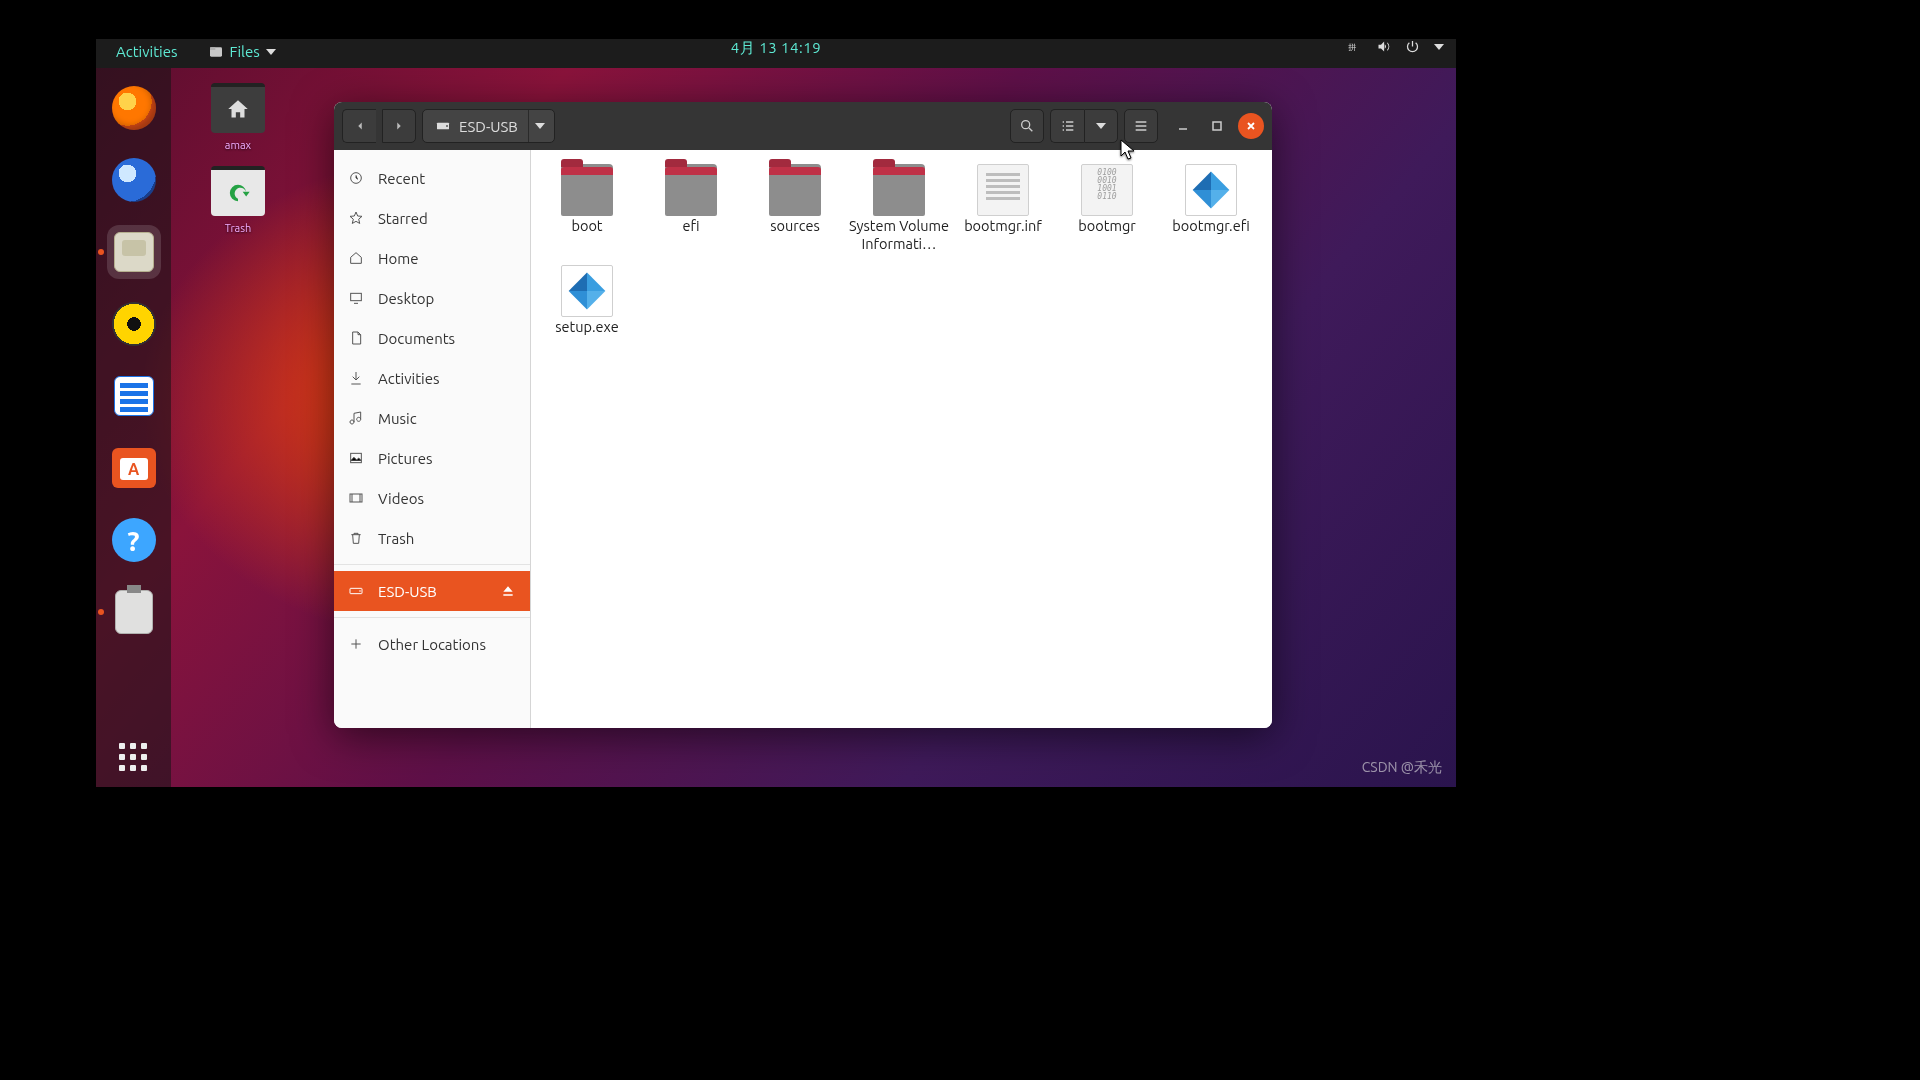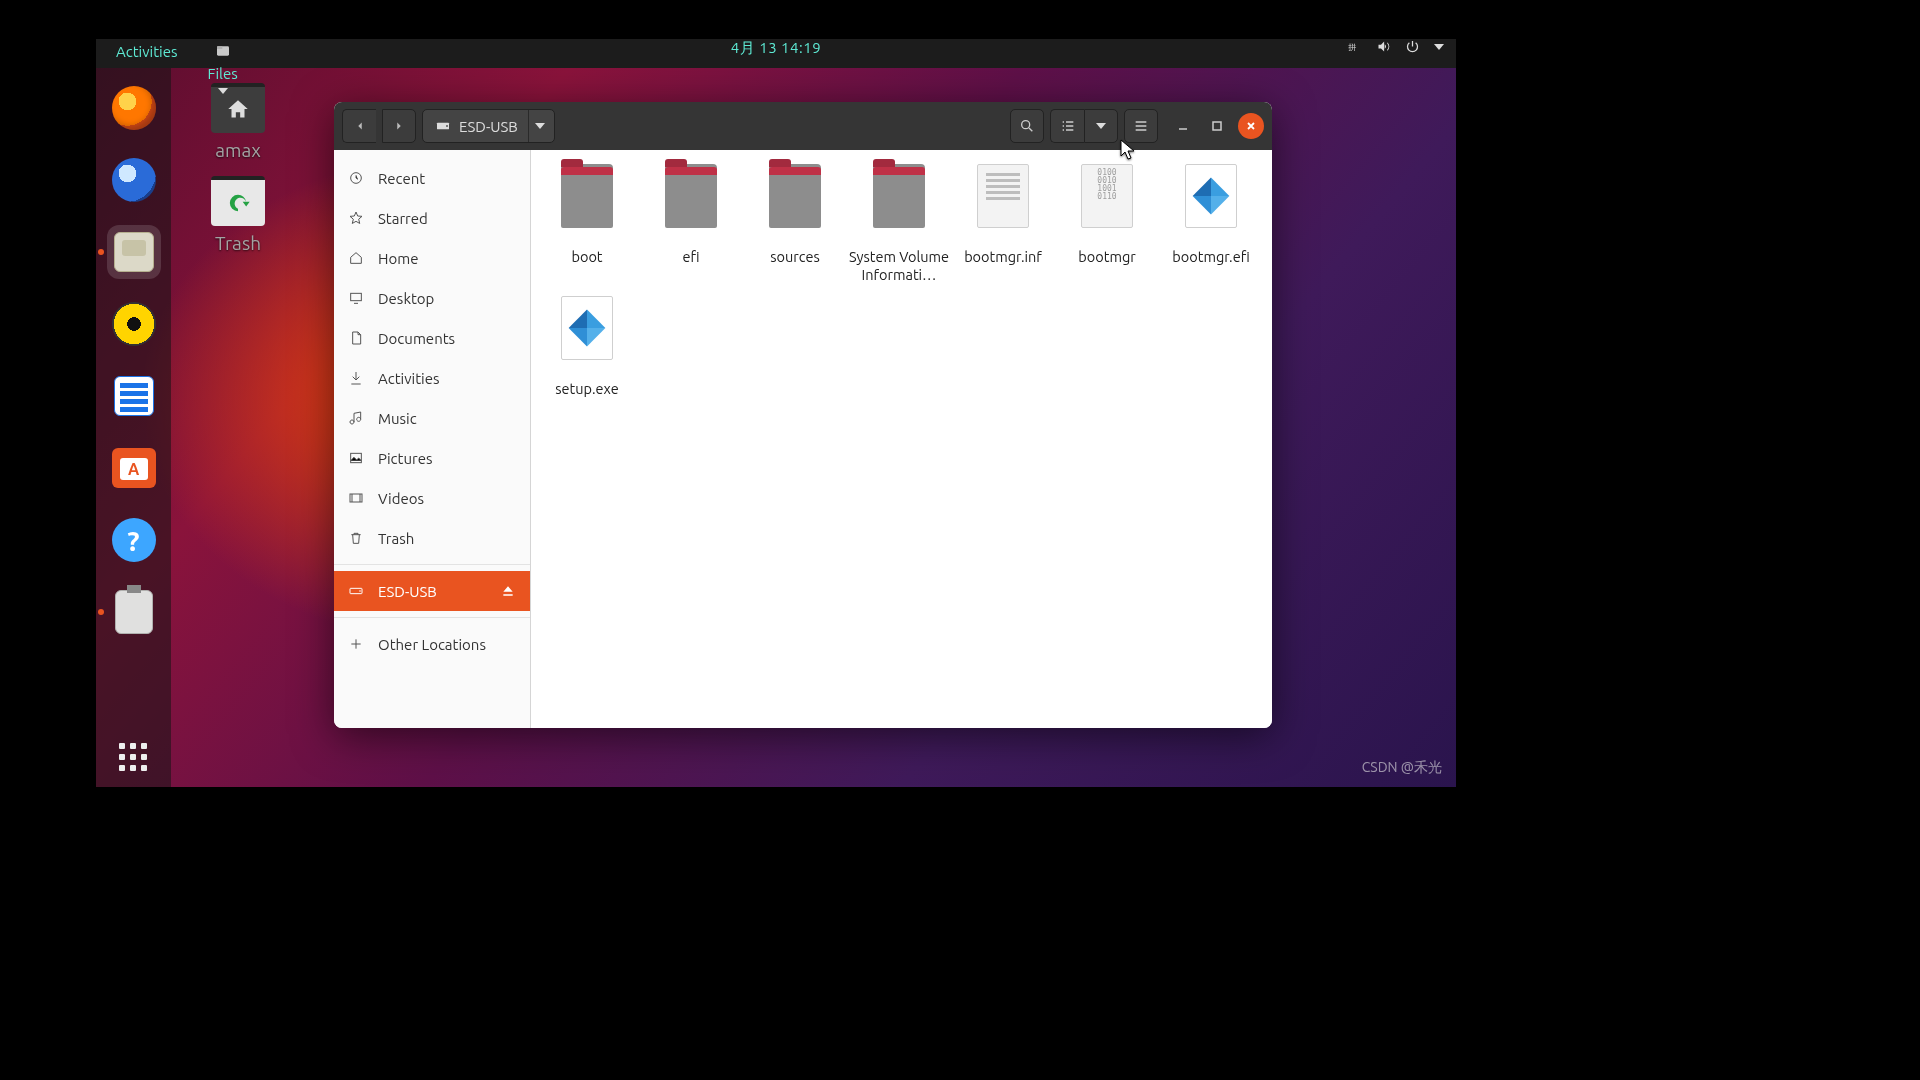--- a/index.html
+++ b/index.html
@@ -22,21 +22,21 @@
 
   
   .topbar {
     position:absolute; left:0; right:0; top:0; height:29px;
     background:#1c1c1c; color:#5eead4;
     font-size:15px;
     display:flex; align-items:flex-start;
     z-index:6;
   }
   .topbar .activities { margin-left:12px; font-weight:400; padding:4px 8px; }
-  .topbar .files-menu { margin-left:14px; display:flex; align-items:center; gap:6px; padding:4px 8px;flex-direction:column; }
+  .topbar .files-menu { margin-left:14px; display:flex; align-items:center; gap:6px; padding:4px 8px; }
   .topbar .files-menu svg { width:16px; height:16px; }
   .topbar .clock { position:absolute; left:50%; transform:translateX(-50%); letter-spacing:0.5px; }
   .topbar .tray { position:absolute; right:12px; display:flex; align-items:center; gap:14px; }
   .topbar .tray svg { width:15px; height:15px; }
   .tri-down { width:0;height:0;border-left:5px solid transparent;border-right:5px solid transparent;border-top:6px solid #ddd; display:inline-block; }
 
   
   .dock {
     position:absolute; left:0; top:29px; bottom:0; width:75px;
     background: rgba(20,20,20,0.55);
@@ -68,21 +68,21 @@
   .icon-writer::before { content:""; position:absolute; left:5px; right:5px; top:6px; height:5px; background:#1a73e8; box-shadow: 0 8px 0 #1a73e8, 0 16px 0 #1a73e8, 0 24px 0 #1a73e8; }
   .icon-store { width:44px; height:40px; background:#e95420; border-radius:6px; position:relative; }
   .icon-store::before { content:""; position:absolute; left:8px; right:8px; top:10px; bottom:8px; background:#fff; border-radius:3px; }
   .icon-store::after { content:"A"; position:absolute; left:0;right:0;top:12px; text-align:center; color:#e95420; font-weight:bold; font-size:16px; }
   .icon-help { width:44px; height:44px; border-radius:50%; background:#3da6ff; color:#fff; display:flex; align-items:center; justify-content:center; font-size:28px; font-weight:bold; }
   .icon-usb { width:38px; height:44px; border-radius:6px; background:#e0e0df; border:1px solid #b0b0ae; position:relative; }
   .icon-usb::before { content:""; position:absolute; left:11px; right:11px; top:-6px; height:8px; background:#888; }
 
   
   .desk-icons { position:absolute; left:92px; top:44px; z-index:2; }
-  .desk-icon { width:100px; text-align:center; color:#a3a3a3; font-size:19px; margin-bottom:15px; }
+  .desk-icon { width:100px; text-align:center; color:#f0abfc; font-size:11px; margin-bottom:15px; }
   .desk-icon .slot { width:54px; height:50px; margin:0 auto 6px; border-radius:4px; background:#3d3d3d; display:flex; align-items:center; justify-content:center; border-top:4px solid #222; }
   .desk-icon .slot svg { width:26px; height:26px; }
   .desk-icon.trash .slot { background:#e8e8e8; }
   .desk-icon.trash .slot svg { width:28px; height:28px; }
   .desk-icon span { text-shadow:0 1px 2px rgba(0,0,0,0.7); }
 
   
   .fm {
     position:absolute; left:238px; top:63px;
     width:938px; height:626px;
@@ -132,21 +132,21 @@
   .side-sep { height:1px; background:#e3e3e3; margin:6px 0; }
   .side-item svg { width:16px; height:16px; flex-shrink:0; }
 
   .content { flex:1; background:#fff; padding:8px 4px; }
   .grid { display:flex; flex-wrap:wrap; align-content:flex-start; }
   .item {
     width:104px; padding:6px 2px;
     display:flex; flex-direction:column; align-items:center;
     font-size:14.5px; color:#222; text-align:center;
   }
-  .item .thumb { width:52px; height:64px; margin-bottom:20px; position:relative; }
+  .item .thumb { width:52px; height:52px; margin-bottom:1px; position:relative;font-style:italic; }
   .item .name { line-height:1.25; word-break:break-all; max-width:100%; }
 
   .thumb.folder {
     background:#8d8d8d; border-radius:4px 4px 2px 2px;
     position:relative;
   }
   .thumb.folder::before{
     content:""; position:absolute; left:0; top:-5px; width:22px; height:8px;
     background:#a22a3e; border-radius:3px 3px 0 0;
   }

